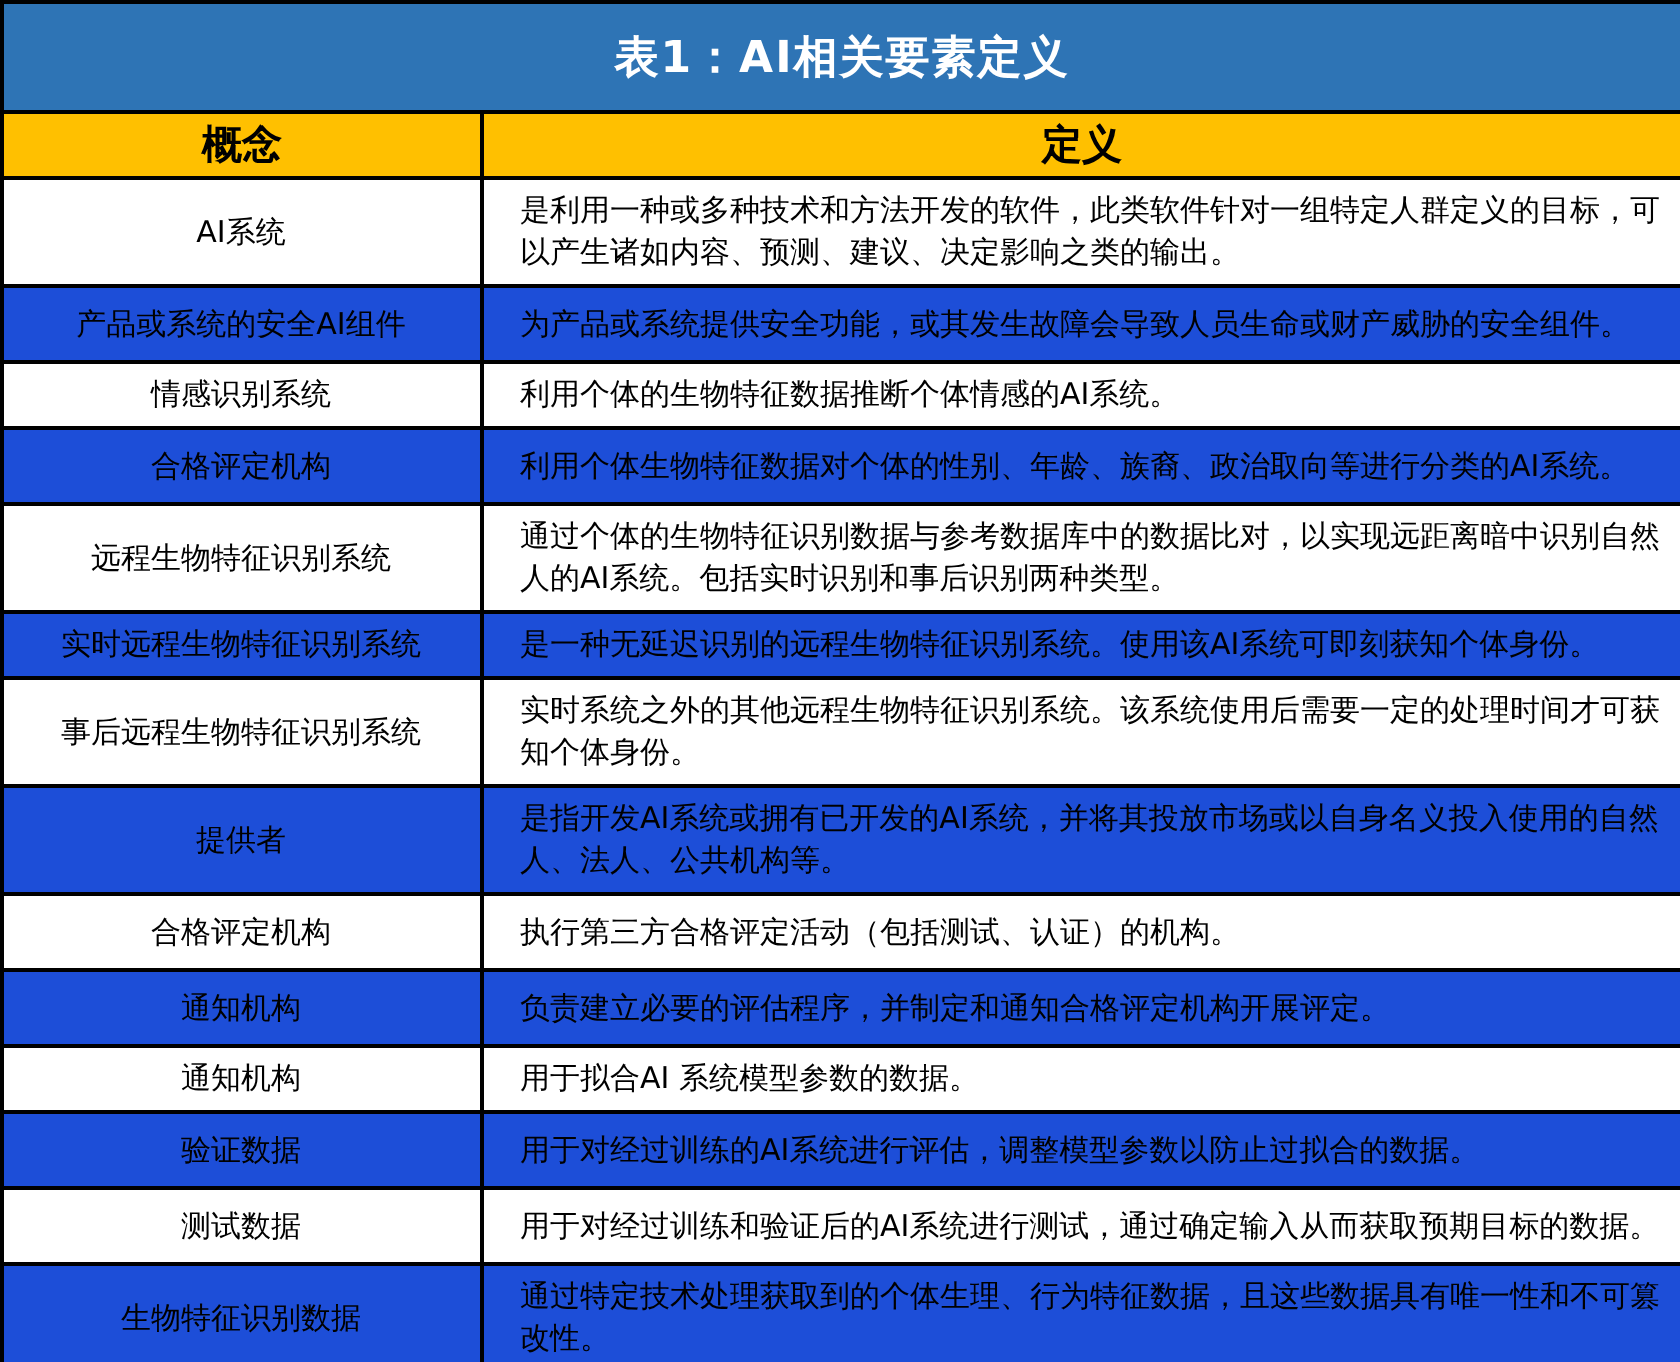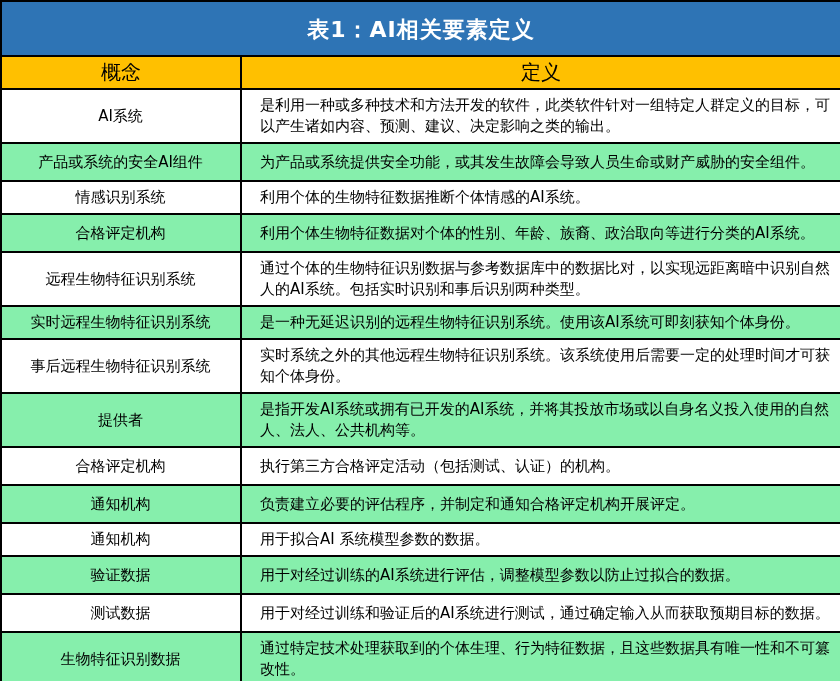--- a/index.html
+++ b/index.html
@@ -30,39 +30,39 @@
     line-height: 55px;
     border: 2px solid #000000;
     border-bottom: none;
     caption-side: top;
     display: table-caption;
     letter-spacing: 1px;
   }
   th {
     background: #FFC000;
     color: #000000;
-    font-weight: normal;
+    font-weight: bold;
     font-size: 20px;
     text-align: center;
     height: 32px;
     padding: 2px;
   }
   col.c-concept  { width: 240px; }
   col.c-def      { width: 600px; }
   td {
     font-size: 15px;
     line-height: 21px;
     color: #000000;
     vertical-align: middle;
     padding: 5px 5px 5px 5px;
     word-break: break-all;
   }
   td.concept { padding-left: 4px; text-align: center; }
   td.definition { padding-left: 18px; padding-right: 4px; }
-  tr.gray td { background: #86efac; }
+  tr.gray td { background: #1d4ed8; }
   tr.white td { background: #FFFFFF; }
   tr.r-tall td { height: 48px; }
   tr.r-med td  { height: 38px; }
   tr.r-short td{ height: 32px; }
 </style>
 </head>
 <body>
 
 <div class="table-wrap">
   <table>

